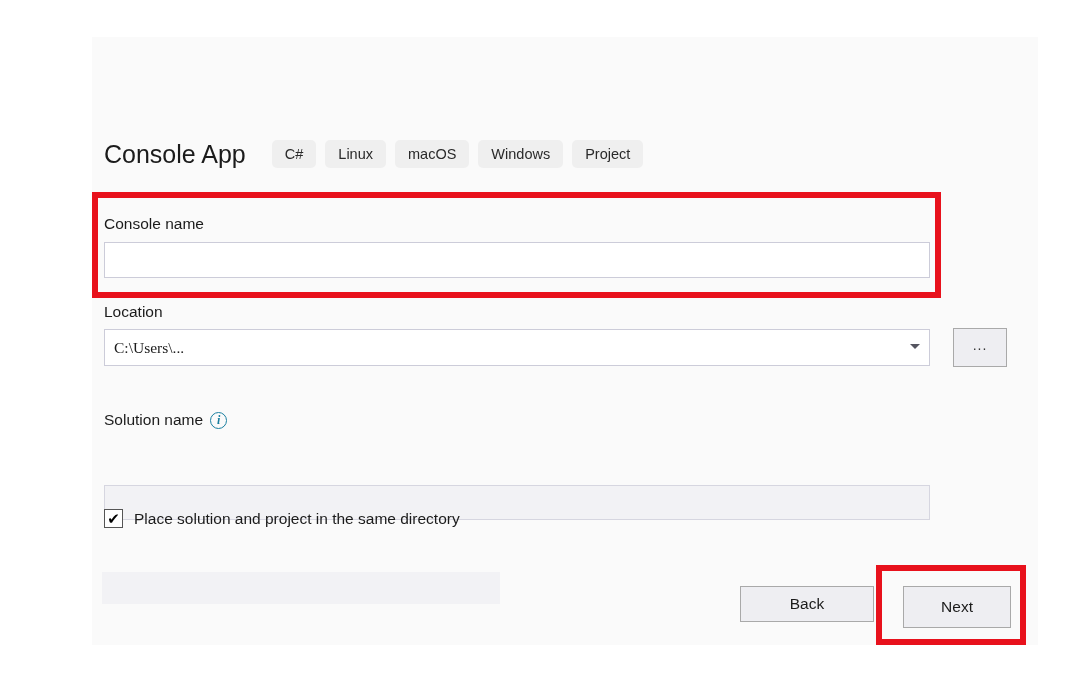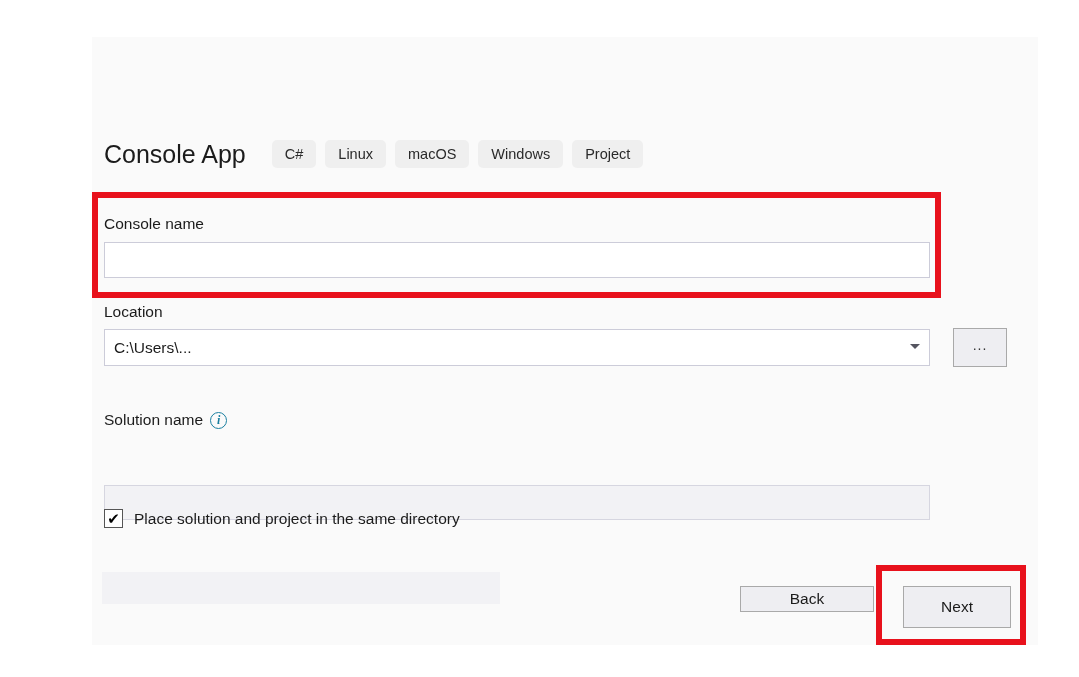--- a/index.html
+++ b/index.html
@@ -96,20 +96,21 @@
     width: 826px;
     height: 36px;
   }
 
   #location-label  { left: 12px; top: 266px; }
   #location-input {
     left: 12px;
     top: 292px;
     width: 826px;
     height: 37px;
+    font-family: Liberation Serif, serif;
   }
   #location-dropdown-arrow {
     position: absolute;
     left: 818px;
     top: 307px;
     width: 0;
     height: 0;
     border-left: 5px solid transparent;
     border-right: 5px solid transparent;
     border-top: 5px solid #555560;
@@ -212,21 +213,21 @@
     background: #eeeef2;
     border: 1px solid #a9a9a9;
     font-size: 15.5px;
     color: #1b1b1b;
     font-family: "Liberation Sans", sans-serif;
     display: flex;
     align-items: center;
     justify-content: center;
     cursor: default;
   }
-  #back-button { left: 648px; top: 549px; width: 134px; height: 26px; }
+  #back-button { left: 648px; top: 549px; width: 134px; height: 36px; }
   #next-button { left: 811px; top: 549px; width: 108px; height: 42px; }
 
   
   .highlight-box {
     position: absolute;
     border: 6px solid #e8111c;
     box-sizing: border-box;
     pointer-events: none;
   }
   #highlight-project-name { left: 92px;  top: 192px; width: 849px; height: 106px; }

